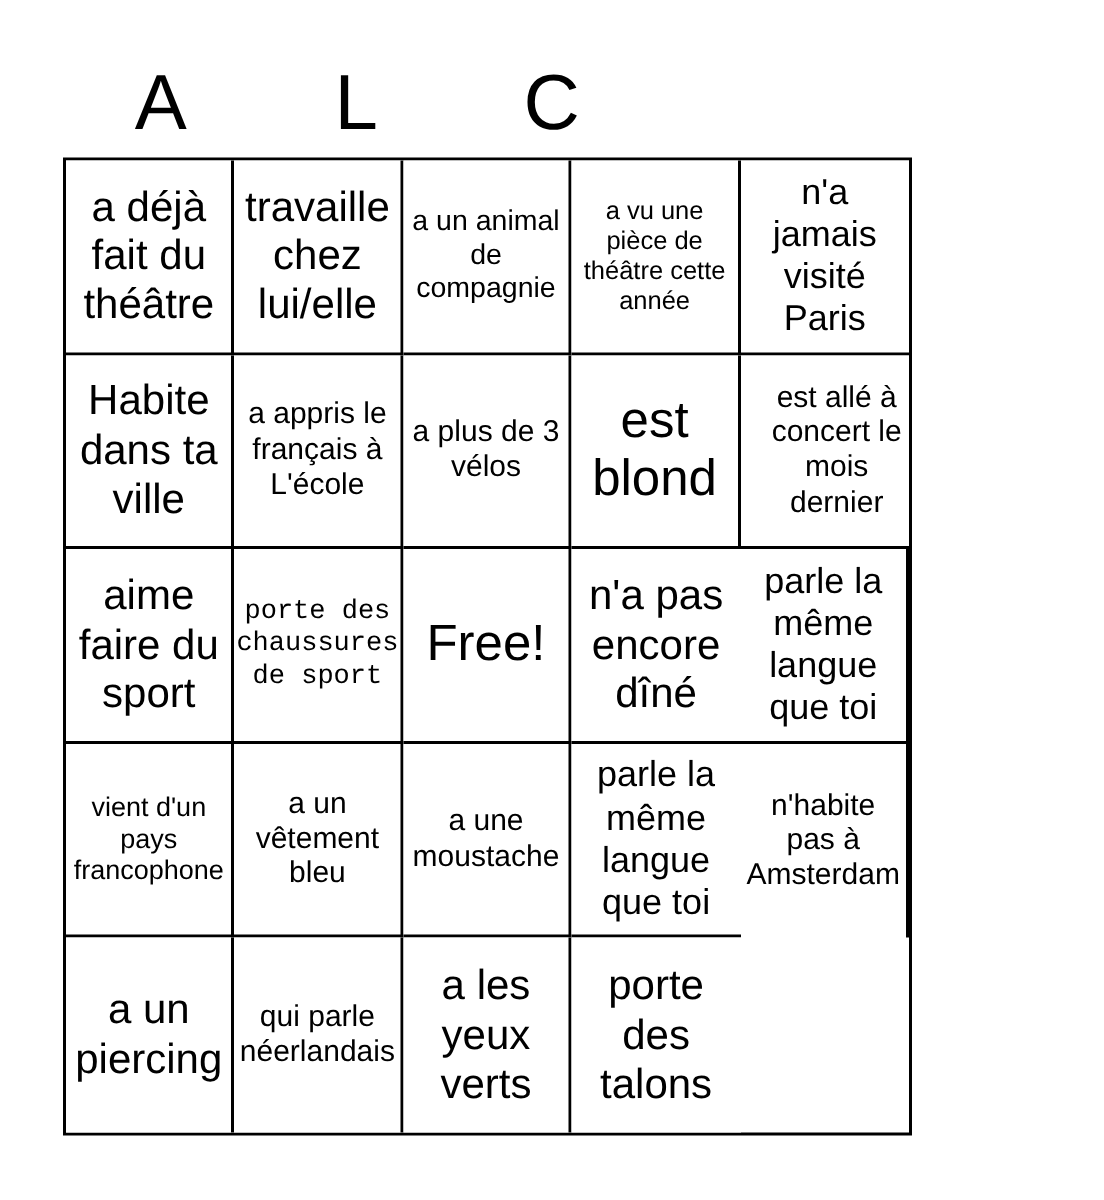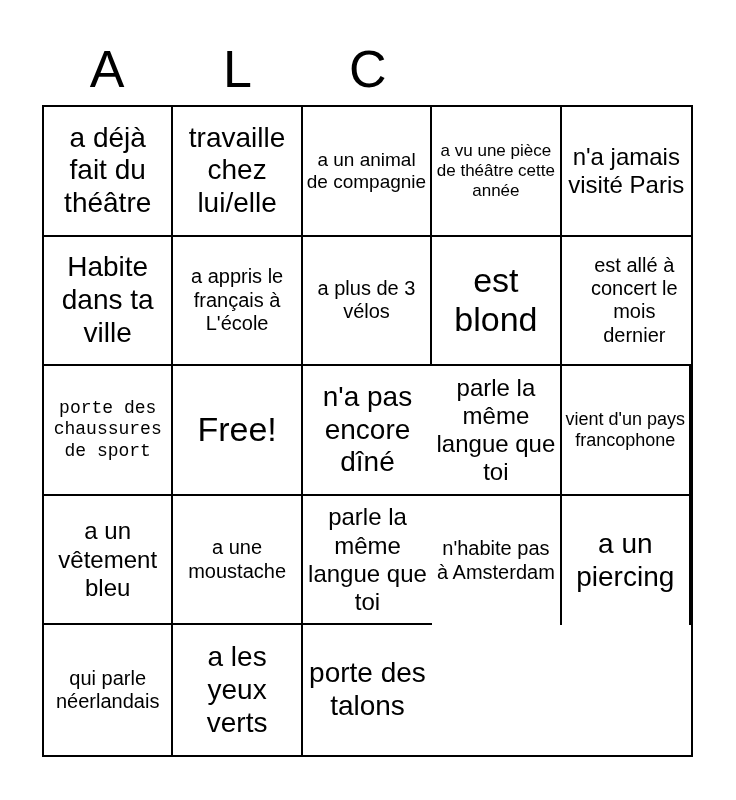--- a/index.html
+++ b/index.html
@@ -40,21 +40,21 @@
     align-items: flex-end;
     justify-content: center;
     font-size: 52px;
     line-height: 1;
     color: var(--text);
   }
   .grid {
     position: absolute;
     left: 42px;
     top: 105px;
-    width: 651px;
+    width: 566px;
     height: 652px;
     box-sizing: border-box;
     border: 2px solid var(--line);
     display: grid;
     grid-template-columns: repeat(5, 1fr);
     grid-template-rows: repeat(5, 1fr);
     background: var(--bg);
   }
   .cell {
     box-sizing: border-box;
@@ -112,36 +112,39 @@
       <div class="cell">
         <span class="cell-text" style="font-size: 20px;">a plus de 3 vélos</span>
       </div>
       <div class="cell">
         <span class="cell-text" style="font-size: 34px;">est blond</span>
       </div>
       <div class="cell last-col">
         <span class="cell-text" style="font-size: 20px; margin-left: 16px;">est allé à concert le mois dernier</span>
       </div>
       <div class="cell">
+        <span class="cell-text" style="font-size: 28px;">aime faire du sport</span>
+      </div>
+      <div class="cell">
         <span class="cell-text" style="font-size: 18px; font-family: Liberation Mono, monospace;">porte des chaussures de sport</span>
       </div>
       <div class="cell">
         <span class="cell-text" style="font-size: 34px;">Free!</span>
       </div>
       <div class="cell last-col">
         <span class="cell-text" style="font-size: 28px;">n'a pas encore dîné</span>
       </div>
       <div class="cell">
         <span class="cell-text" style="font-size: 24px;">parle la même langue que toi</span>
       </div>
       <div class="cell">
         <span class="cell-text" style="font-size: 18px;">vient d'un pays francophone</span>
       </div>
       <div class="cell">
-        <span class="cell-text" style="font-size: 24px;">a un vêtement bleu</span>
+        <span class="cell-text" style="font-size: 20px;">a un vêtement bleu</span>
       </div>
       <div class="cell">
         <span class="cell-text" style="font-size: 20px;">a une moustache</span>
       </div>
       <div class="cell last-col">
         <span class="cell-text" style="font-size: 24px;">parle la même langue que toi</span>
       </div>
       <div class="cell last-row">
         <span class="cell-text" style="font-size: 20px;">n'habite pas à Amsterdam</span>
       </div>

